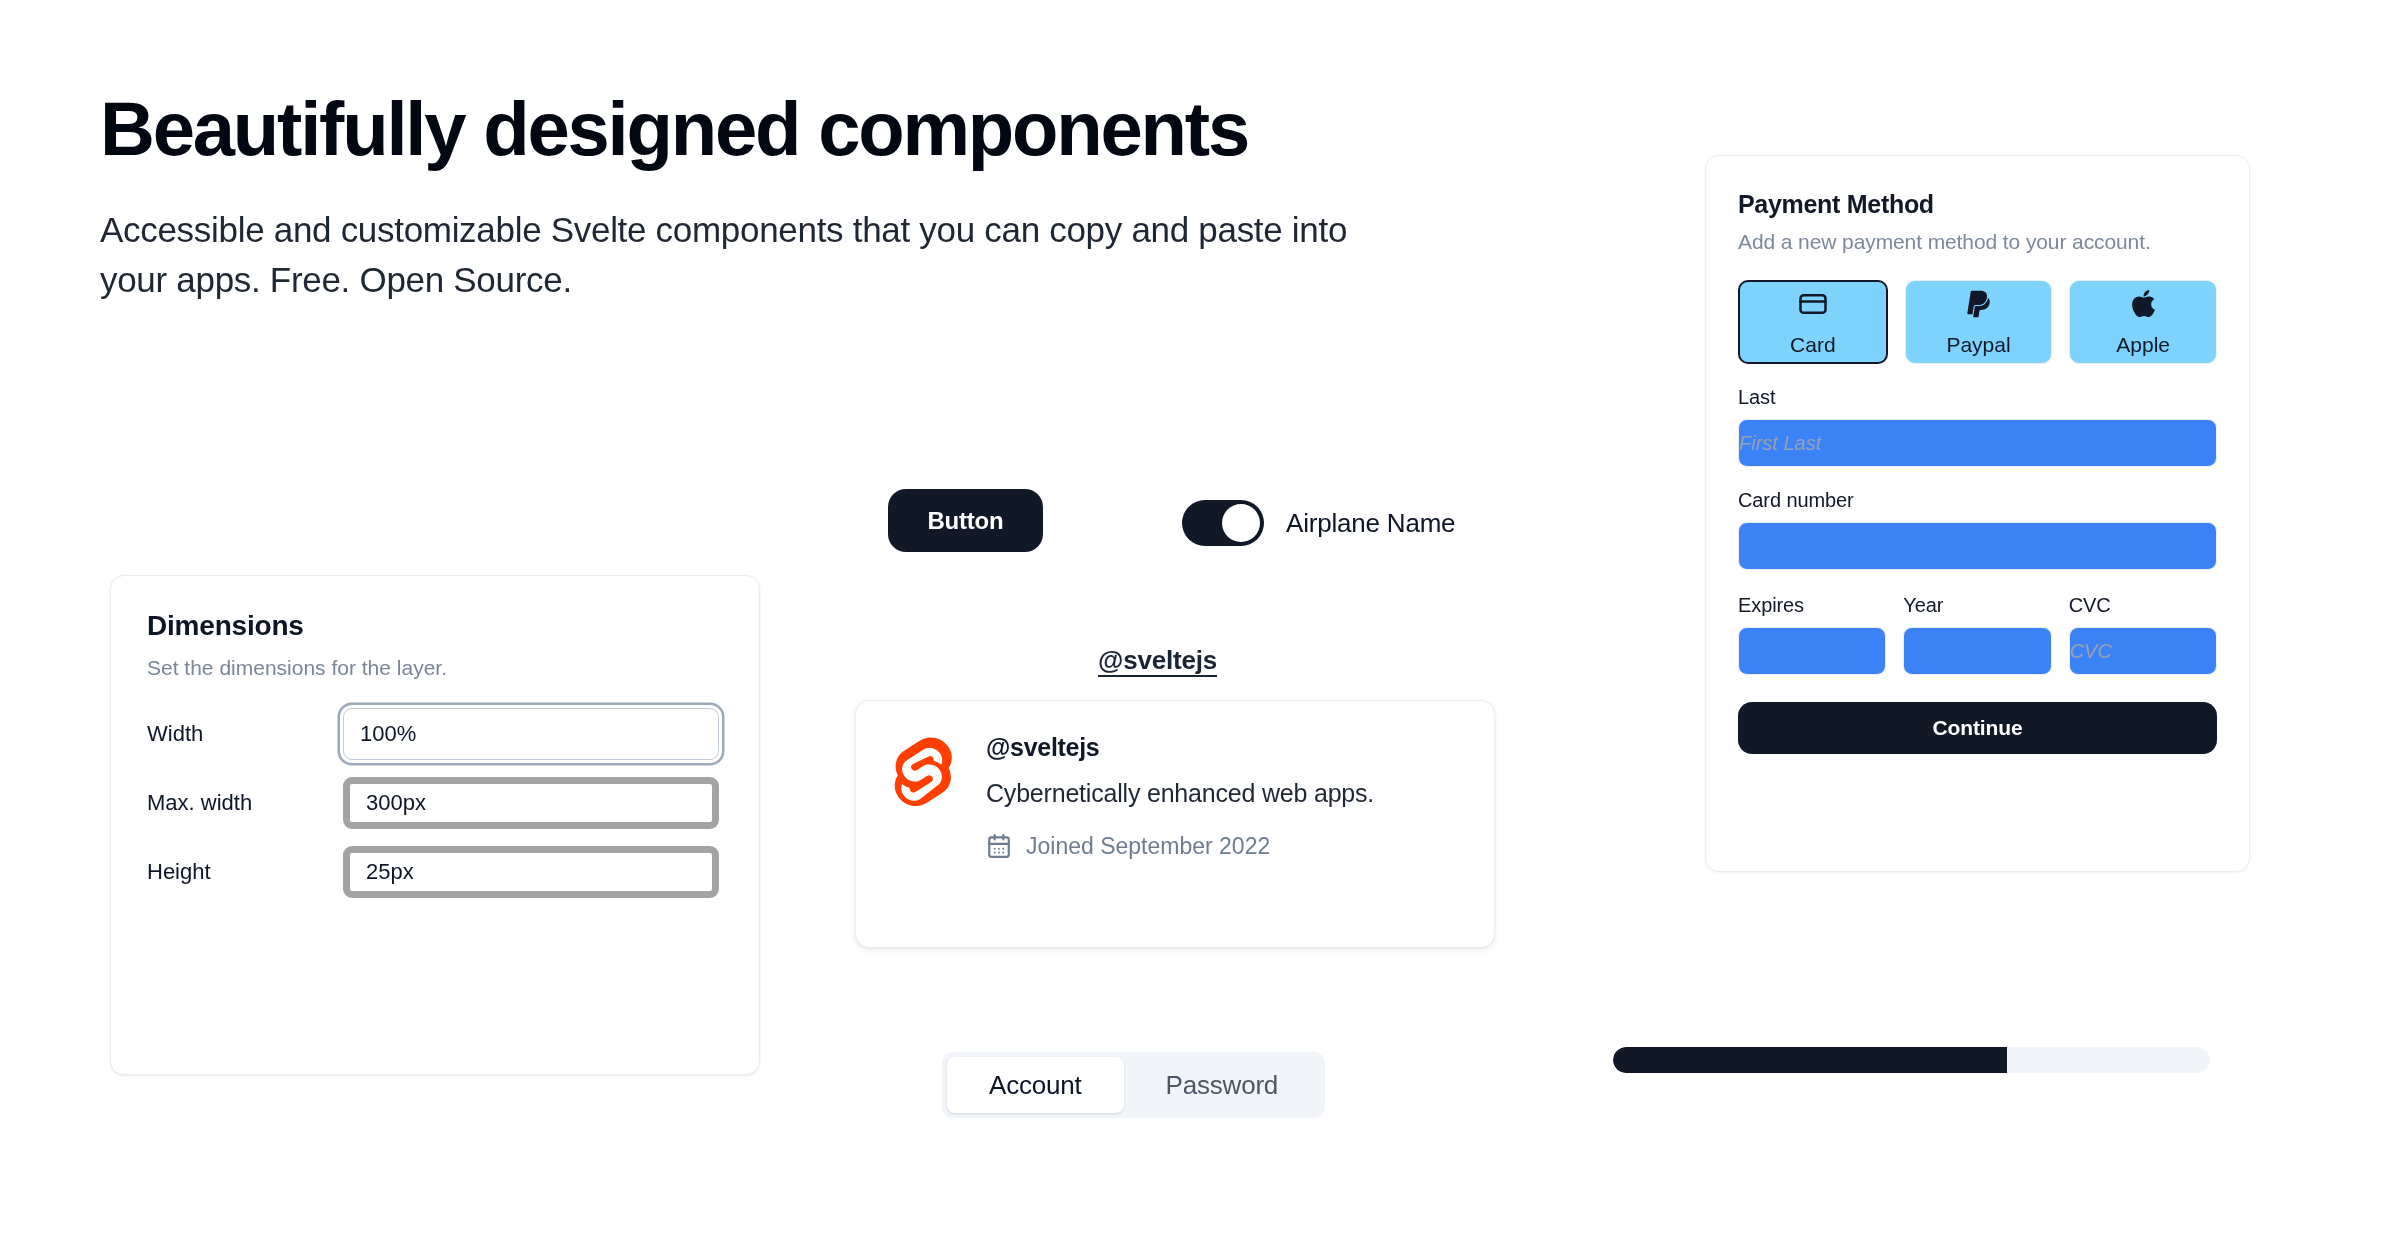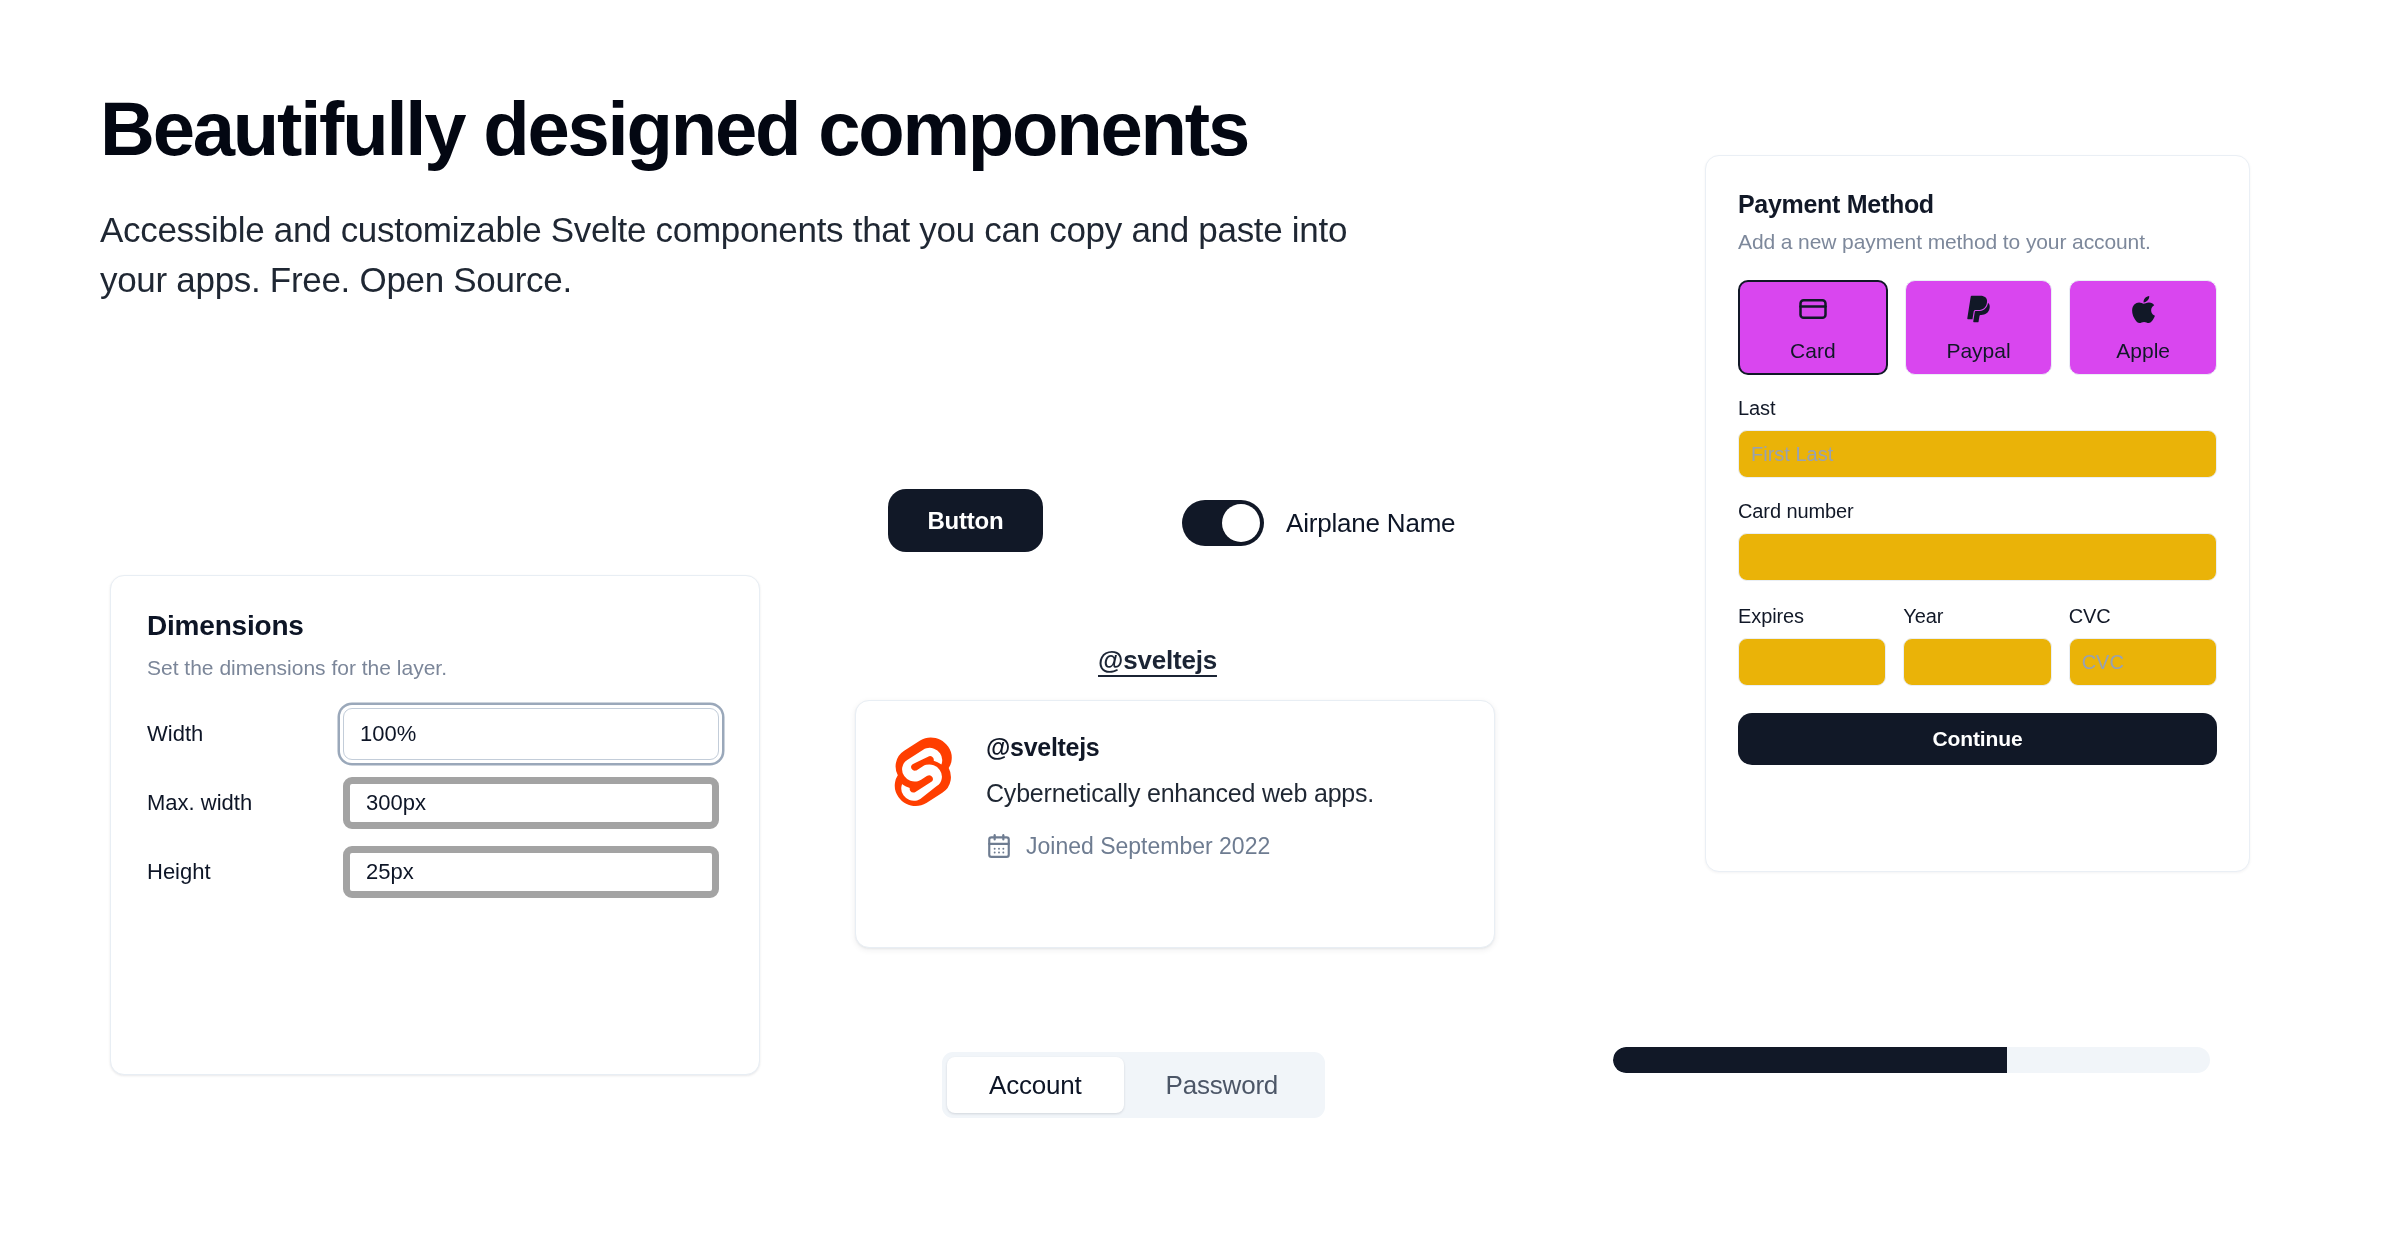--- a/index.html
+++ b/index.html
@@ -205,24 +205,24 @@
     margin-top: 11px;
     font-size: 21px; color: #7d889b; font-weight: 400;
     letter-spacing: -0.1px;
   }
   .methods {
     margin-top: 26px;
     display: flex; gap: 17px;
   }
   .method {
     flex: 1;
-    height: 95px;
+    height: 84px;
     border: 1px solid #eaeff5;
     border-radius: 10px;
-    background: #d946ef;
+    background: #7dd3fc;
     cursor: pointer;
     display: flex; flex-direction: column;
     align-items: center; justify-content: center;
     gap: 13px;
     font-family: "Liberation Sans", sans-serif;
     padding: 0;
   }
   .method.selected { border: 2px solid #111827; }
   .method-icon { height: 33px; display: flex; align-items: center; justify-content: center; }
   .method-label {
@@ -231,25 +231,26 @@
   .field { margin-top: 22px; }
   .field-label {
     font-size: 20px; color: #111827; font-weight: 400;
     display: block; margin-bottom: 10px;
     letter-spacing: -0.1px;
   }
   .field-input {
     width: 100%; height: 48px;
     border: 1px solid #eaeff5;
     border-radius: 9px;
-    background: #eab308;
+    background: #3b82f6;
     font-size: 20px; color: #111827;
     font-family: "Liberation Sans", sans-serif;
-    padding: 0 12px;
+    padding: 0 0;
     outline: none;
+    font-style: italic;
   }
   .field-input::placeholder { color: #97a1b2; }
   .field-row {
     margin-top: 24px;
     display: flex; gap: 17px;
   }
   .field-row .field { margin-top: 0; flex: 1; }
   .continue-btn {
     margin-top: 27px;
     width: 100%; height: 52px;

